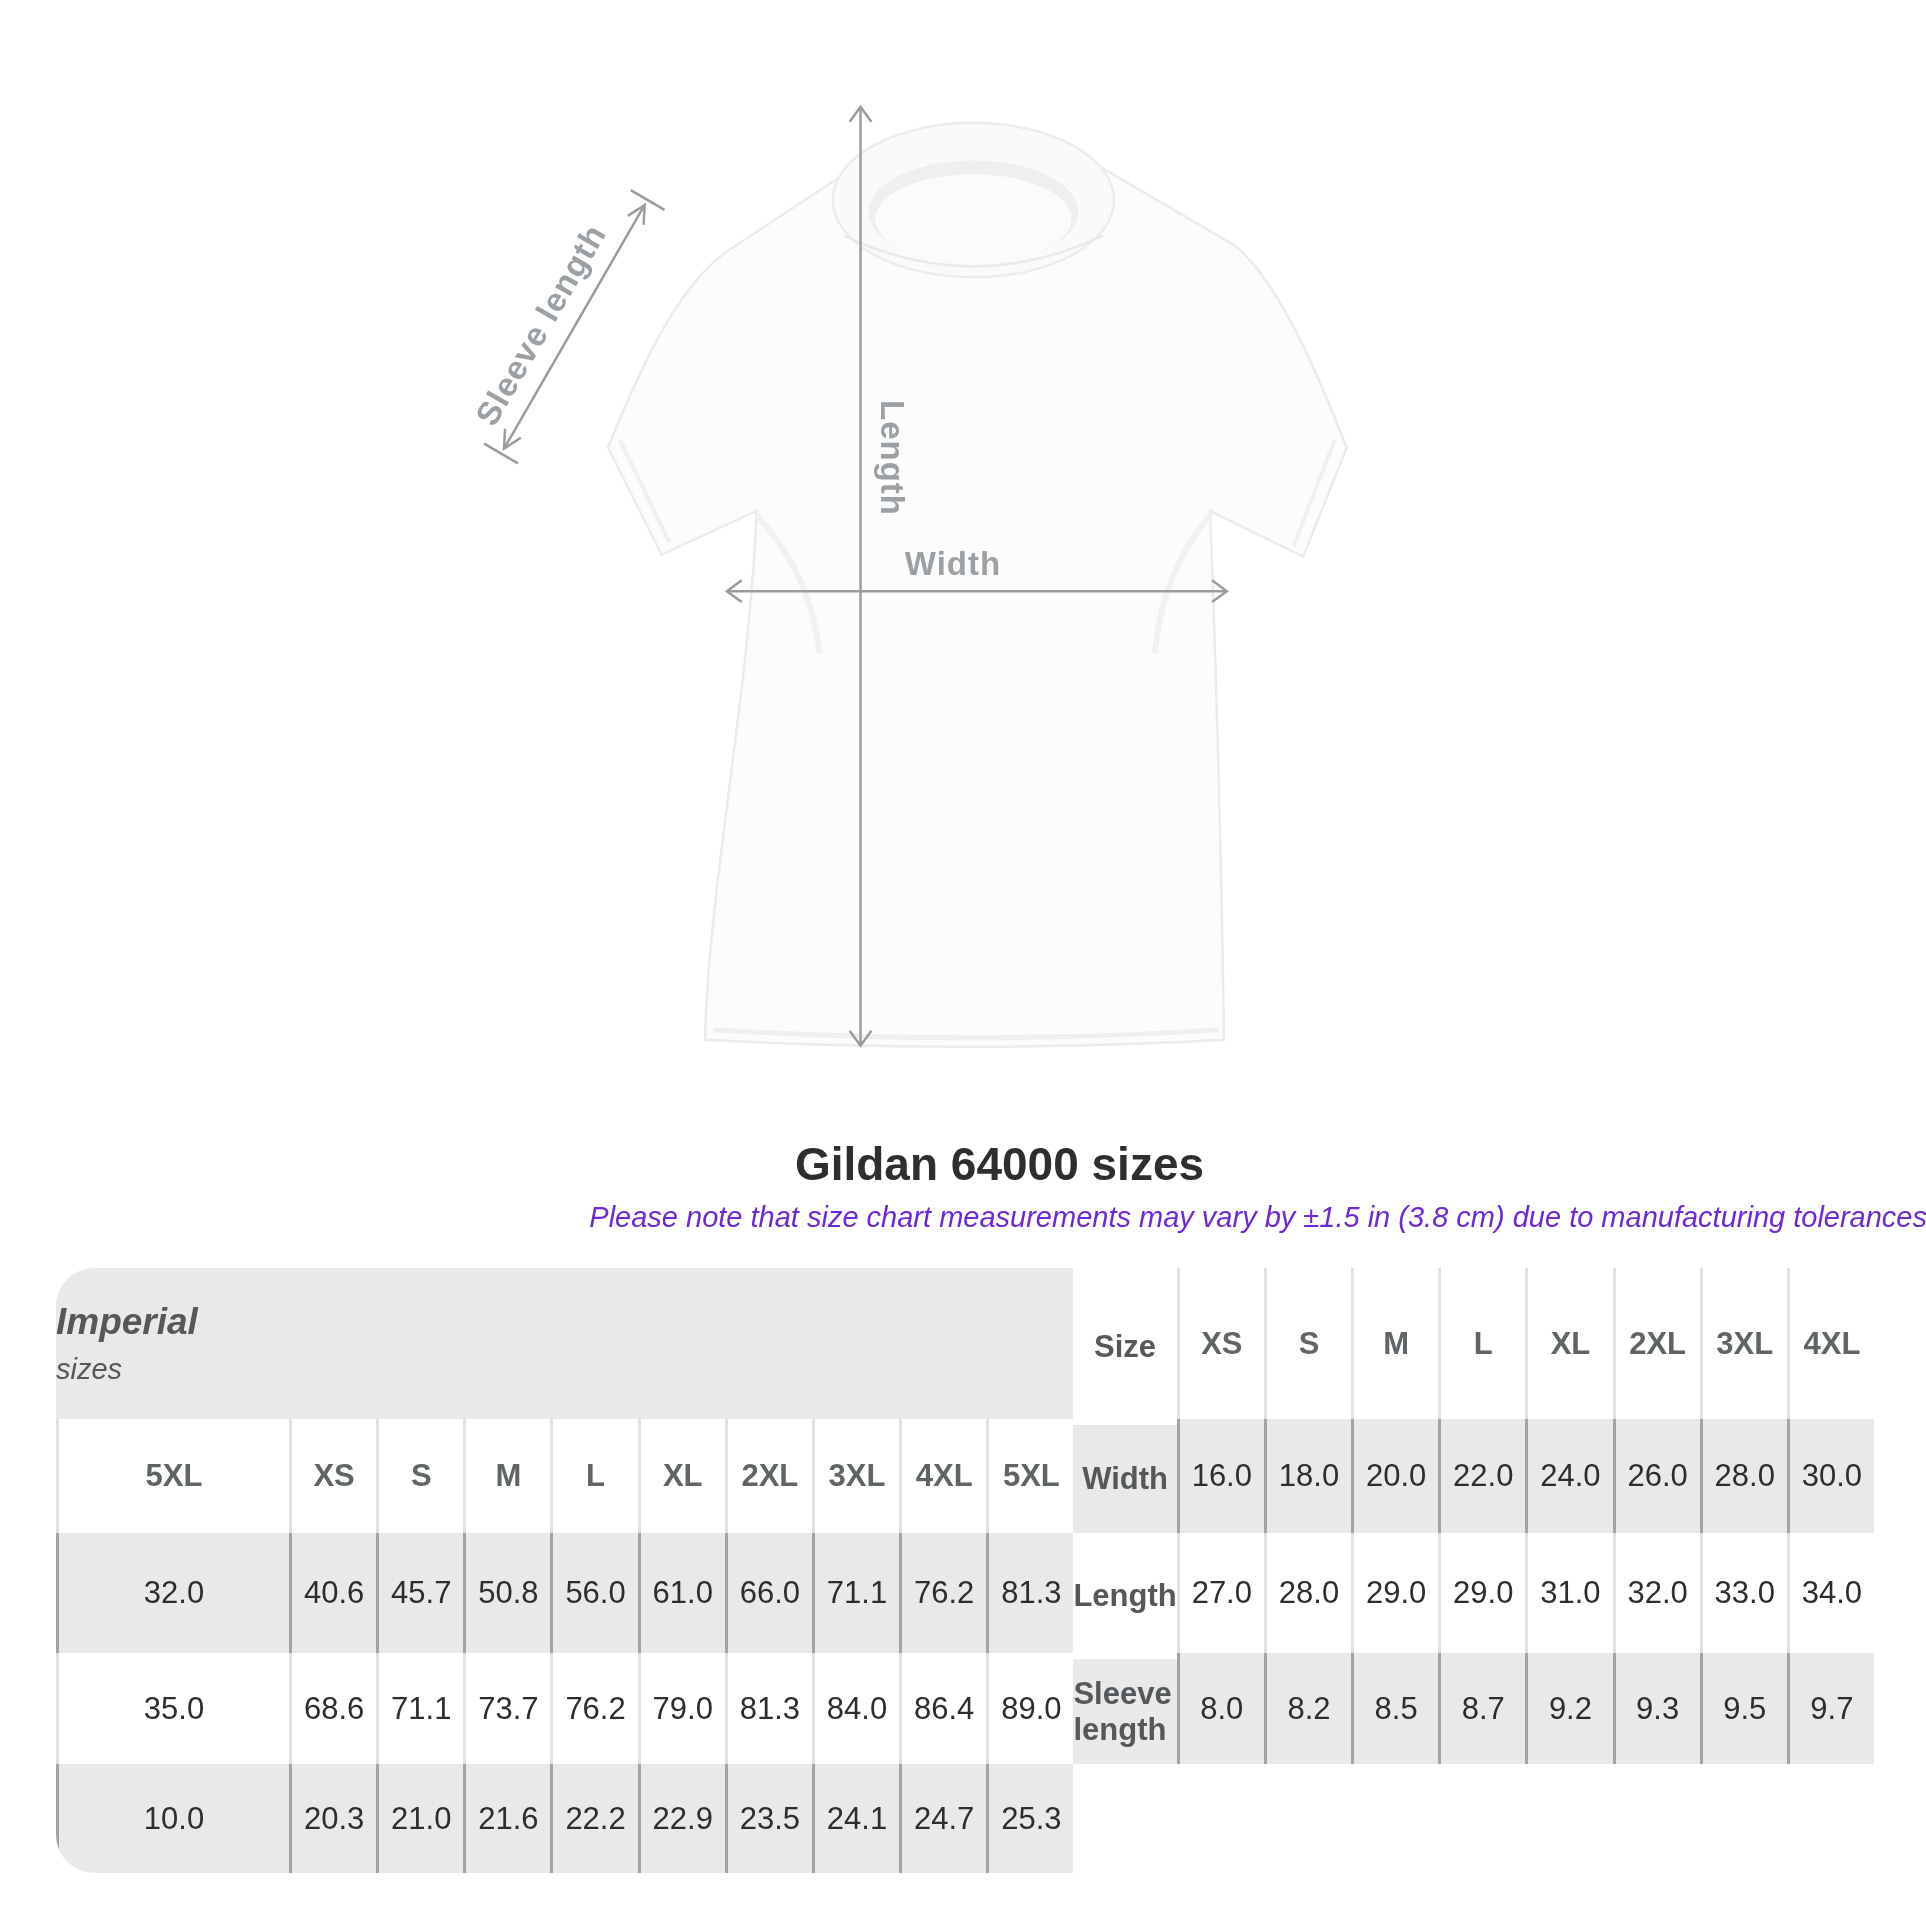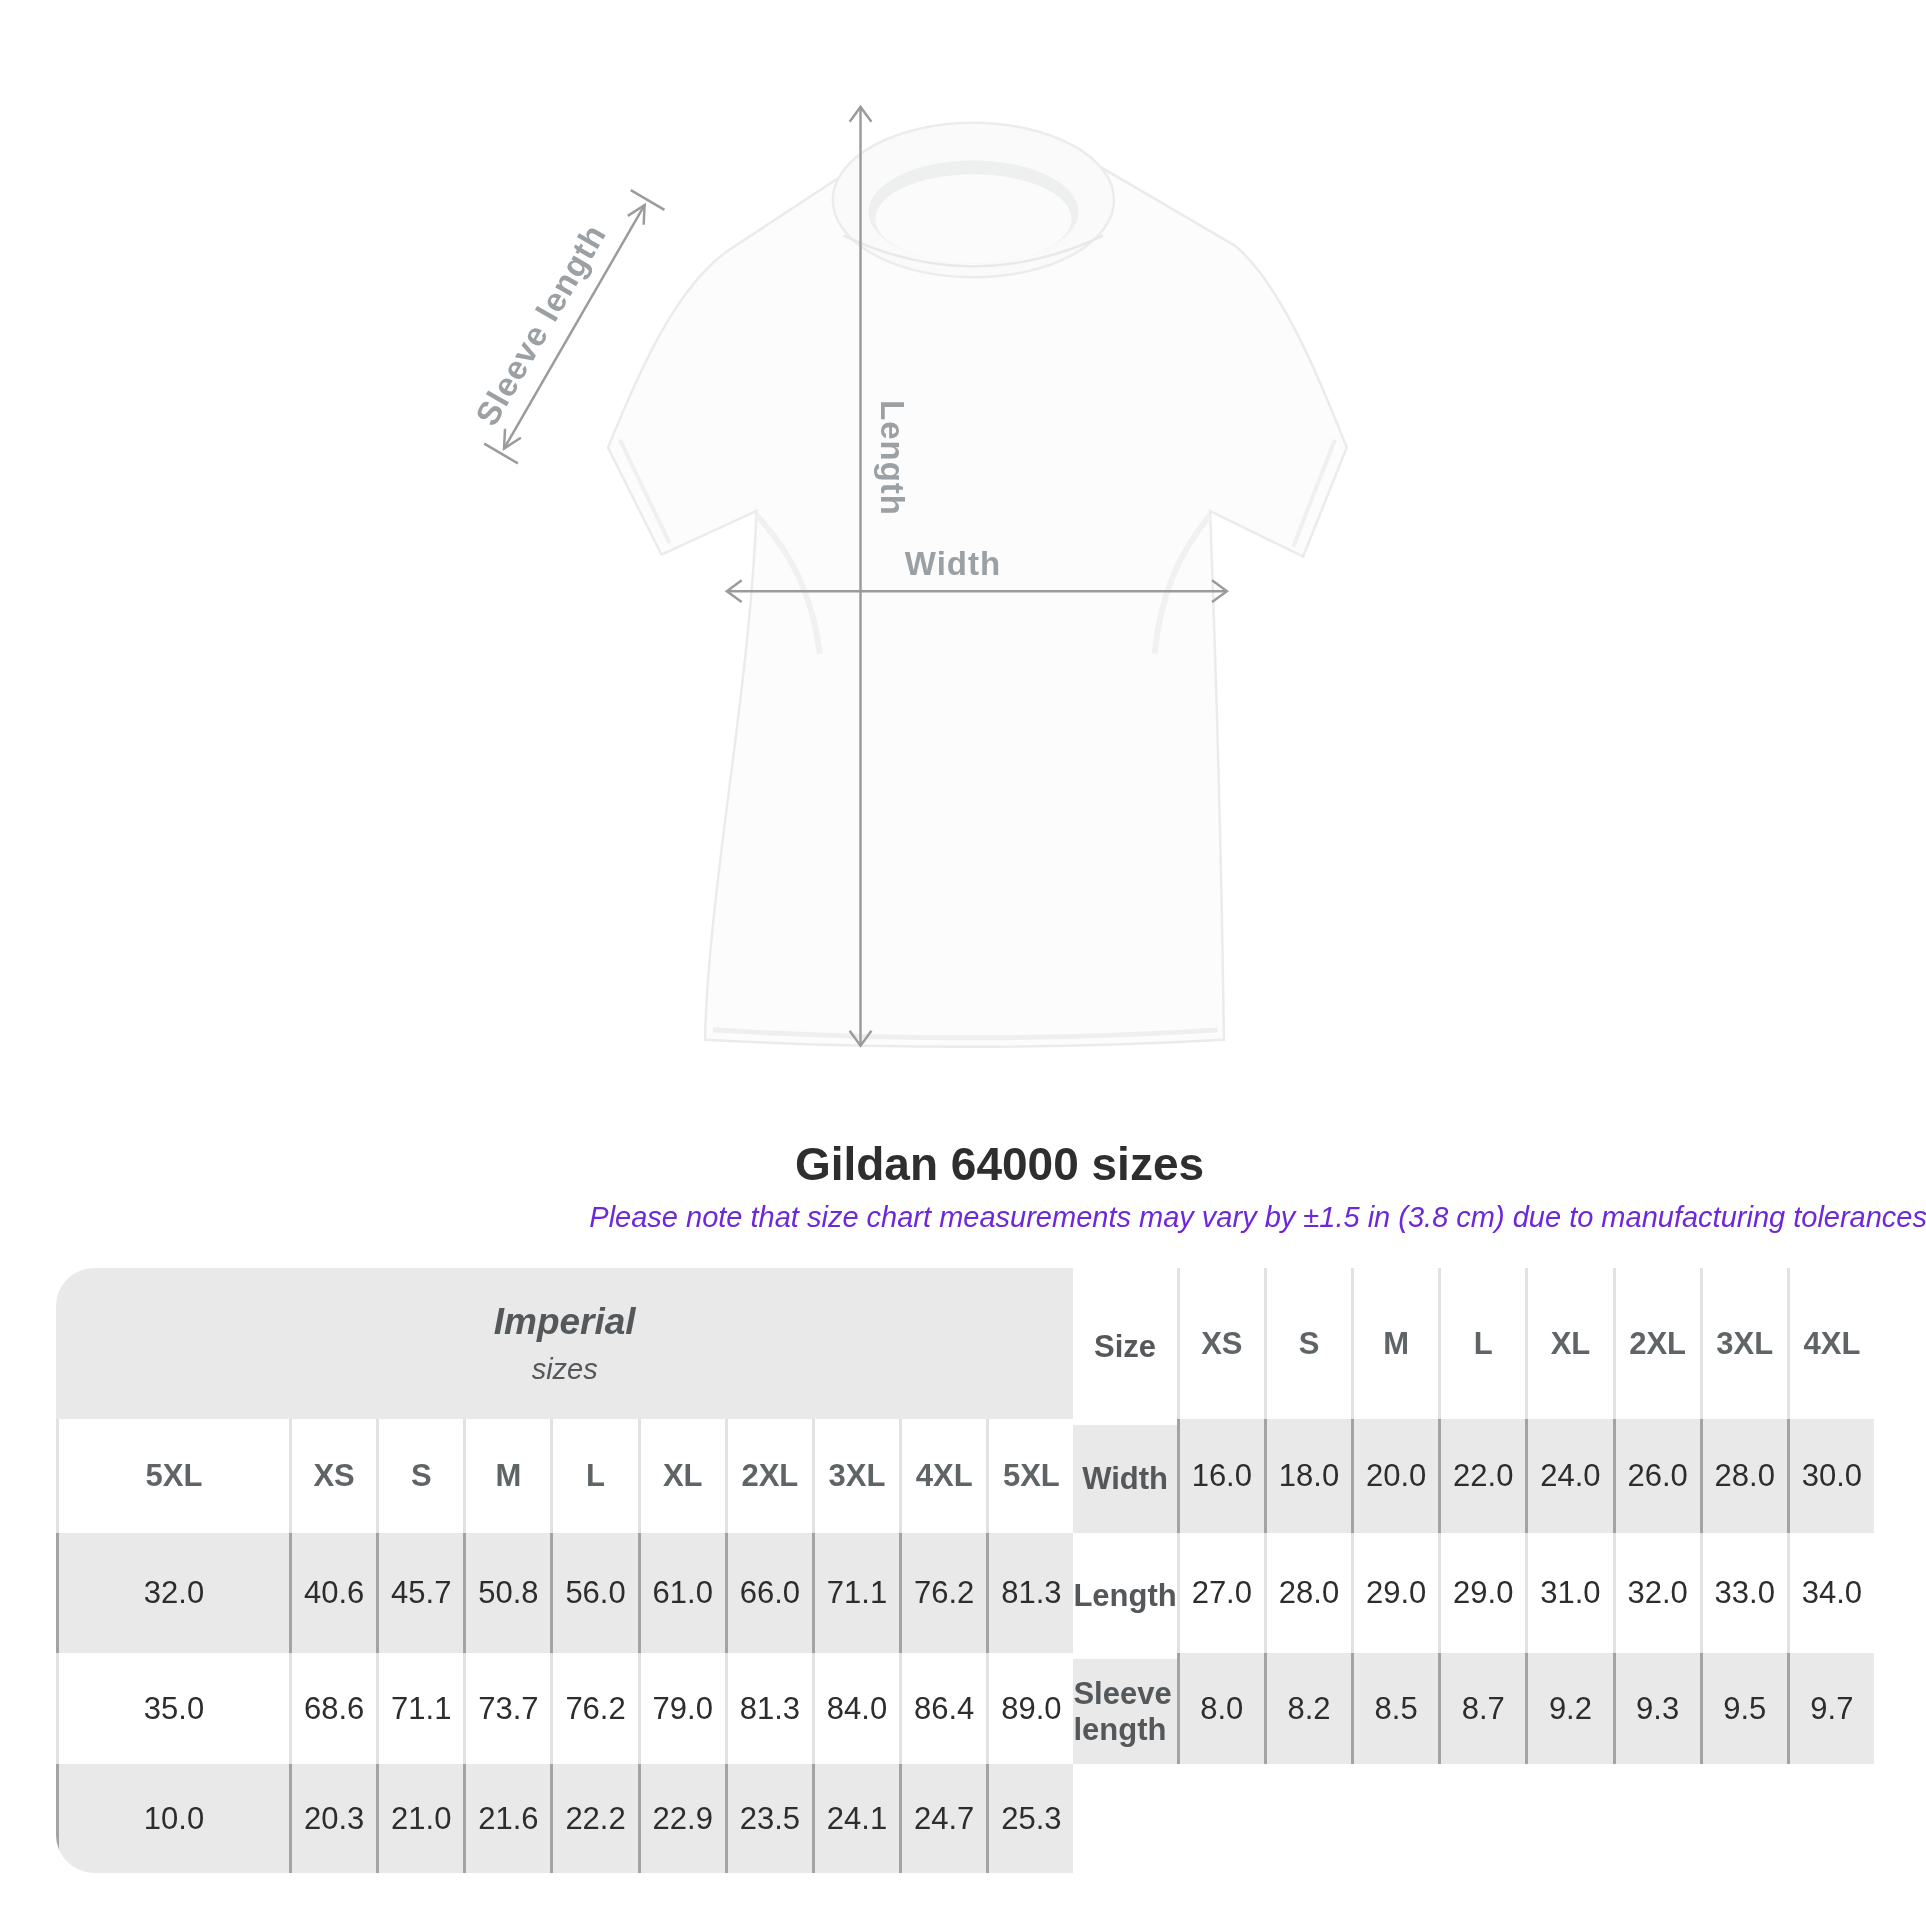--- a/index.html
+++ b/index.html
@@ -28,21 +28,21 @@
   
   #size-table {
     position:absolute; left:56px; top:1268px; width:1818px; height:605px;
     display:grid; grid-template-columns:233px repeat(18, 1fr);
     grid-template-rows:151px 114px 120px 111px 109px;
     border-radius:38px; overflow:hidden;
   }
   .row-contents { display:contents; }
   .band-cell {
     background:#e9e9e9; display:flex; flex-direction:column;
-    align-items:center; justify-content:center; gap:10px;
+    justify-content:center; gap:10px;
   }
   .band-title { font-size:37px; font-weight:bold; font-style:italic; color:#54585b; }
   .band-unit  { font-size:29px; font-style:italic; color:#54585b; }
   .c { display:flex; align-items:center; justify-content:center; }
   .bg-w { background:#ffffff; }
   .bg-g { background:#e9e9e9; }
   .sep-w { border-left:3px solid #e2e2e2; }
   .sep-g { border-left:3px solid #a3a3a3; }
   .lbl { font-size:31px; font-weight:bold; color:#54585b;margin-top:6px; }
   .hdr { font-size:31px; font-weight:bold; color:#5f6467; }

